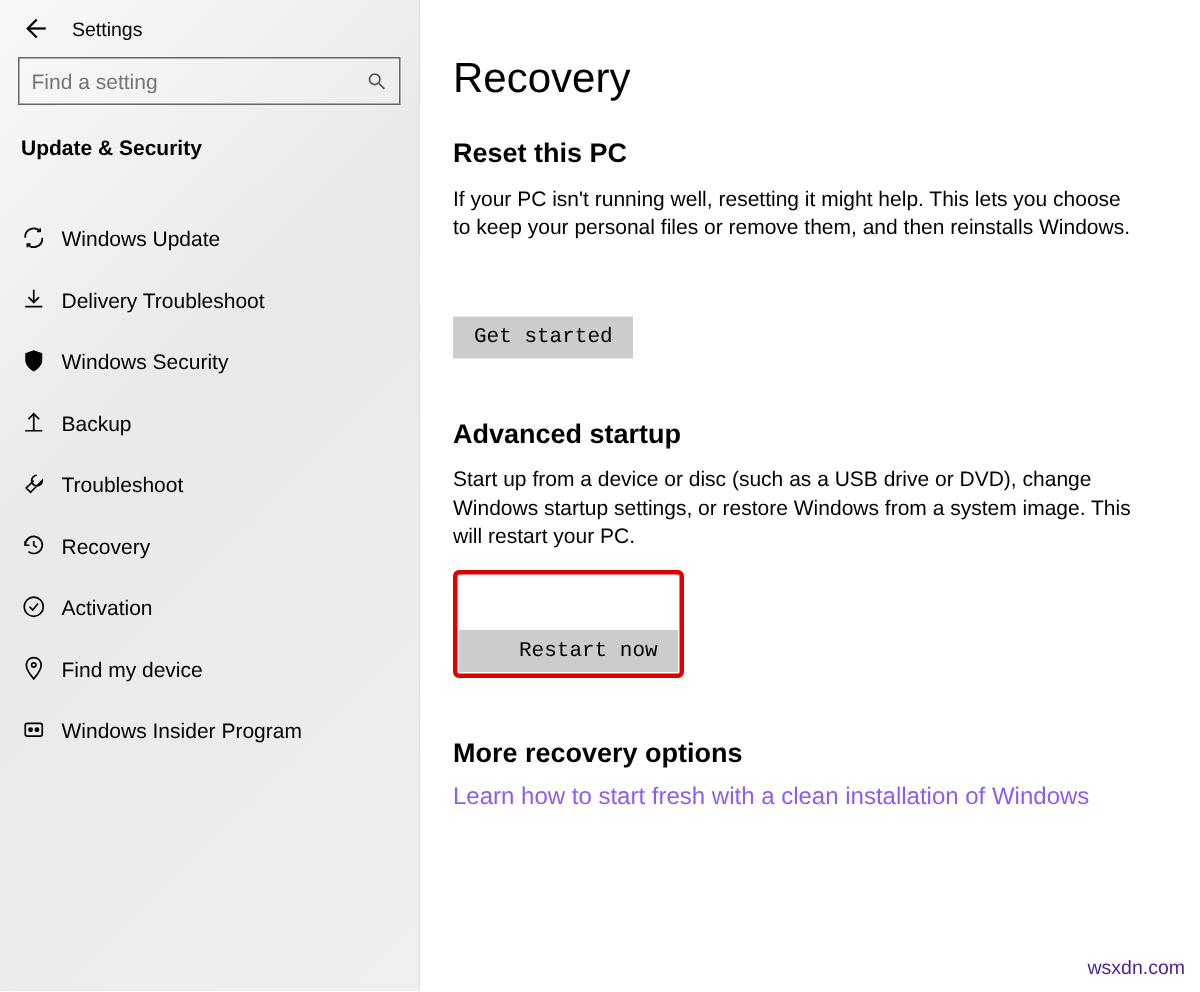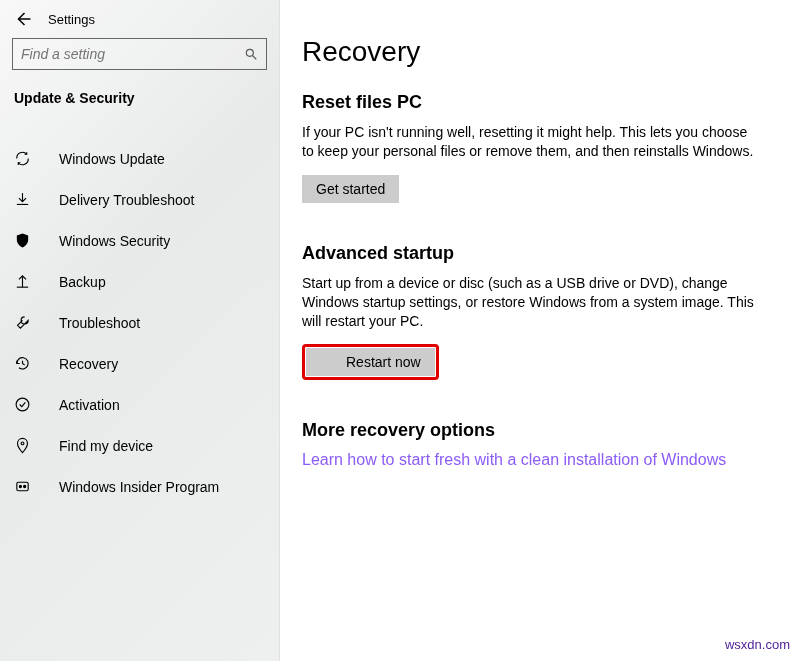--- a/index.html
+++ b/index.html
@@ -45,34 +45,33 @@
   align-items: center;
   padding: 0 8px;
   background: rgba(255,255,255,0.1);
 }
 .search-input {
   flex: 1;
   border: none;
   background: transparent;
   outline: none;
   font-size: 14px;
-  font-style: italic;
   color: #555;
 }
 .search-icon { width: 14px; height: 14px; }
 .category-label {
   font-weight: 600;
   font-size: 14px;
   padding: 10px 14px 14px 14px;
 }
 .nav-list { margin-top: 18px; }
 .nav-item {
   display: flex;
   align-items: center;
-  gap: 28px;
+  gap: 10px;
   padding: 12px 14px;
   cursor: pointer;
 }
 .nav-item .icon { width: 17px; height: 17px; display:flex; align-items:center; justify-content:center; }
 .content {
   flex: 1;
   padding: 36px 22px 20px 22px;
   overflow: hidden;
   position: relative;
 }
@@ -93,22 +92,23 @@
   line-height: 1.35;
   margin-bottom: 14px;
   max-width: 460px;
 }
 .btn {
   display: inline-block;
   background: #ccc;
   border: none;
   padding: 6px 14px;
   font-size: 14px;
-  font-family: Liberation Sans, sans-serif;
-  cursor: pointer;
+  font-family: Liberation Mono, monospace;
+  cursor: pointer;
+  margin-top: 36px;
 }
 .btn-highlight {
   border: 3px solid #e00000;
   border-radius: 4px;
   padding: 1px;
   display: inline-block;
 }
 .btn-highlight .btn { background: #ccc; padding-left: 40px; }
 .link {
   color: #8b5cf6;
@@ -249,21 +249,21 @@
       <span>Windows Insider Program</span>
     </div>
 
   </div>
 </div>
 
 <div class="content">
   <h1 class="page-title">Recovery</h1>
 
   <div class="section">
-    <h2 class="section-title">Reset files PC</h2>
+    <h2 class="section-title">Reset this PC</h2>
     <p>If your PC isn't running well, resetting it might help. This lets you choose to keep your personal files or remove them, and then reinstalls Windows.</p>
     <button class="btn">Get started</button>
   </div>
 
   <div class="section">
     <h2 class="section-title">Advanced startup</h2>
     <p>Start up from a device or disc (such as a USB drive or DVD), change Windows startup settings, or restore Windows from a system image. This will restart your PC.</p>
     <span class="btn-highlight">
       <button class="btn">Restart now</button>
     </span>

